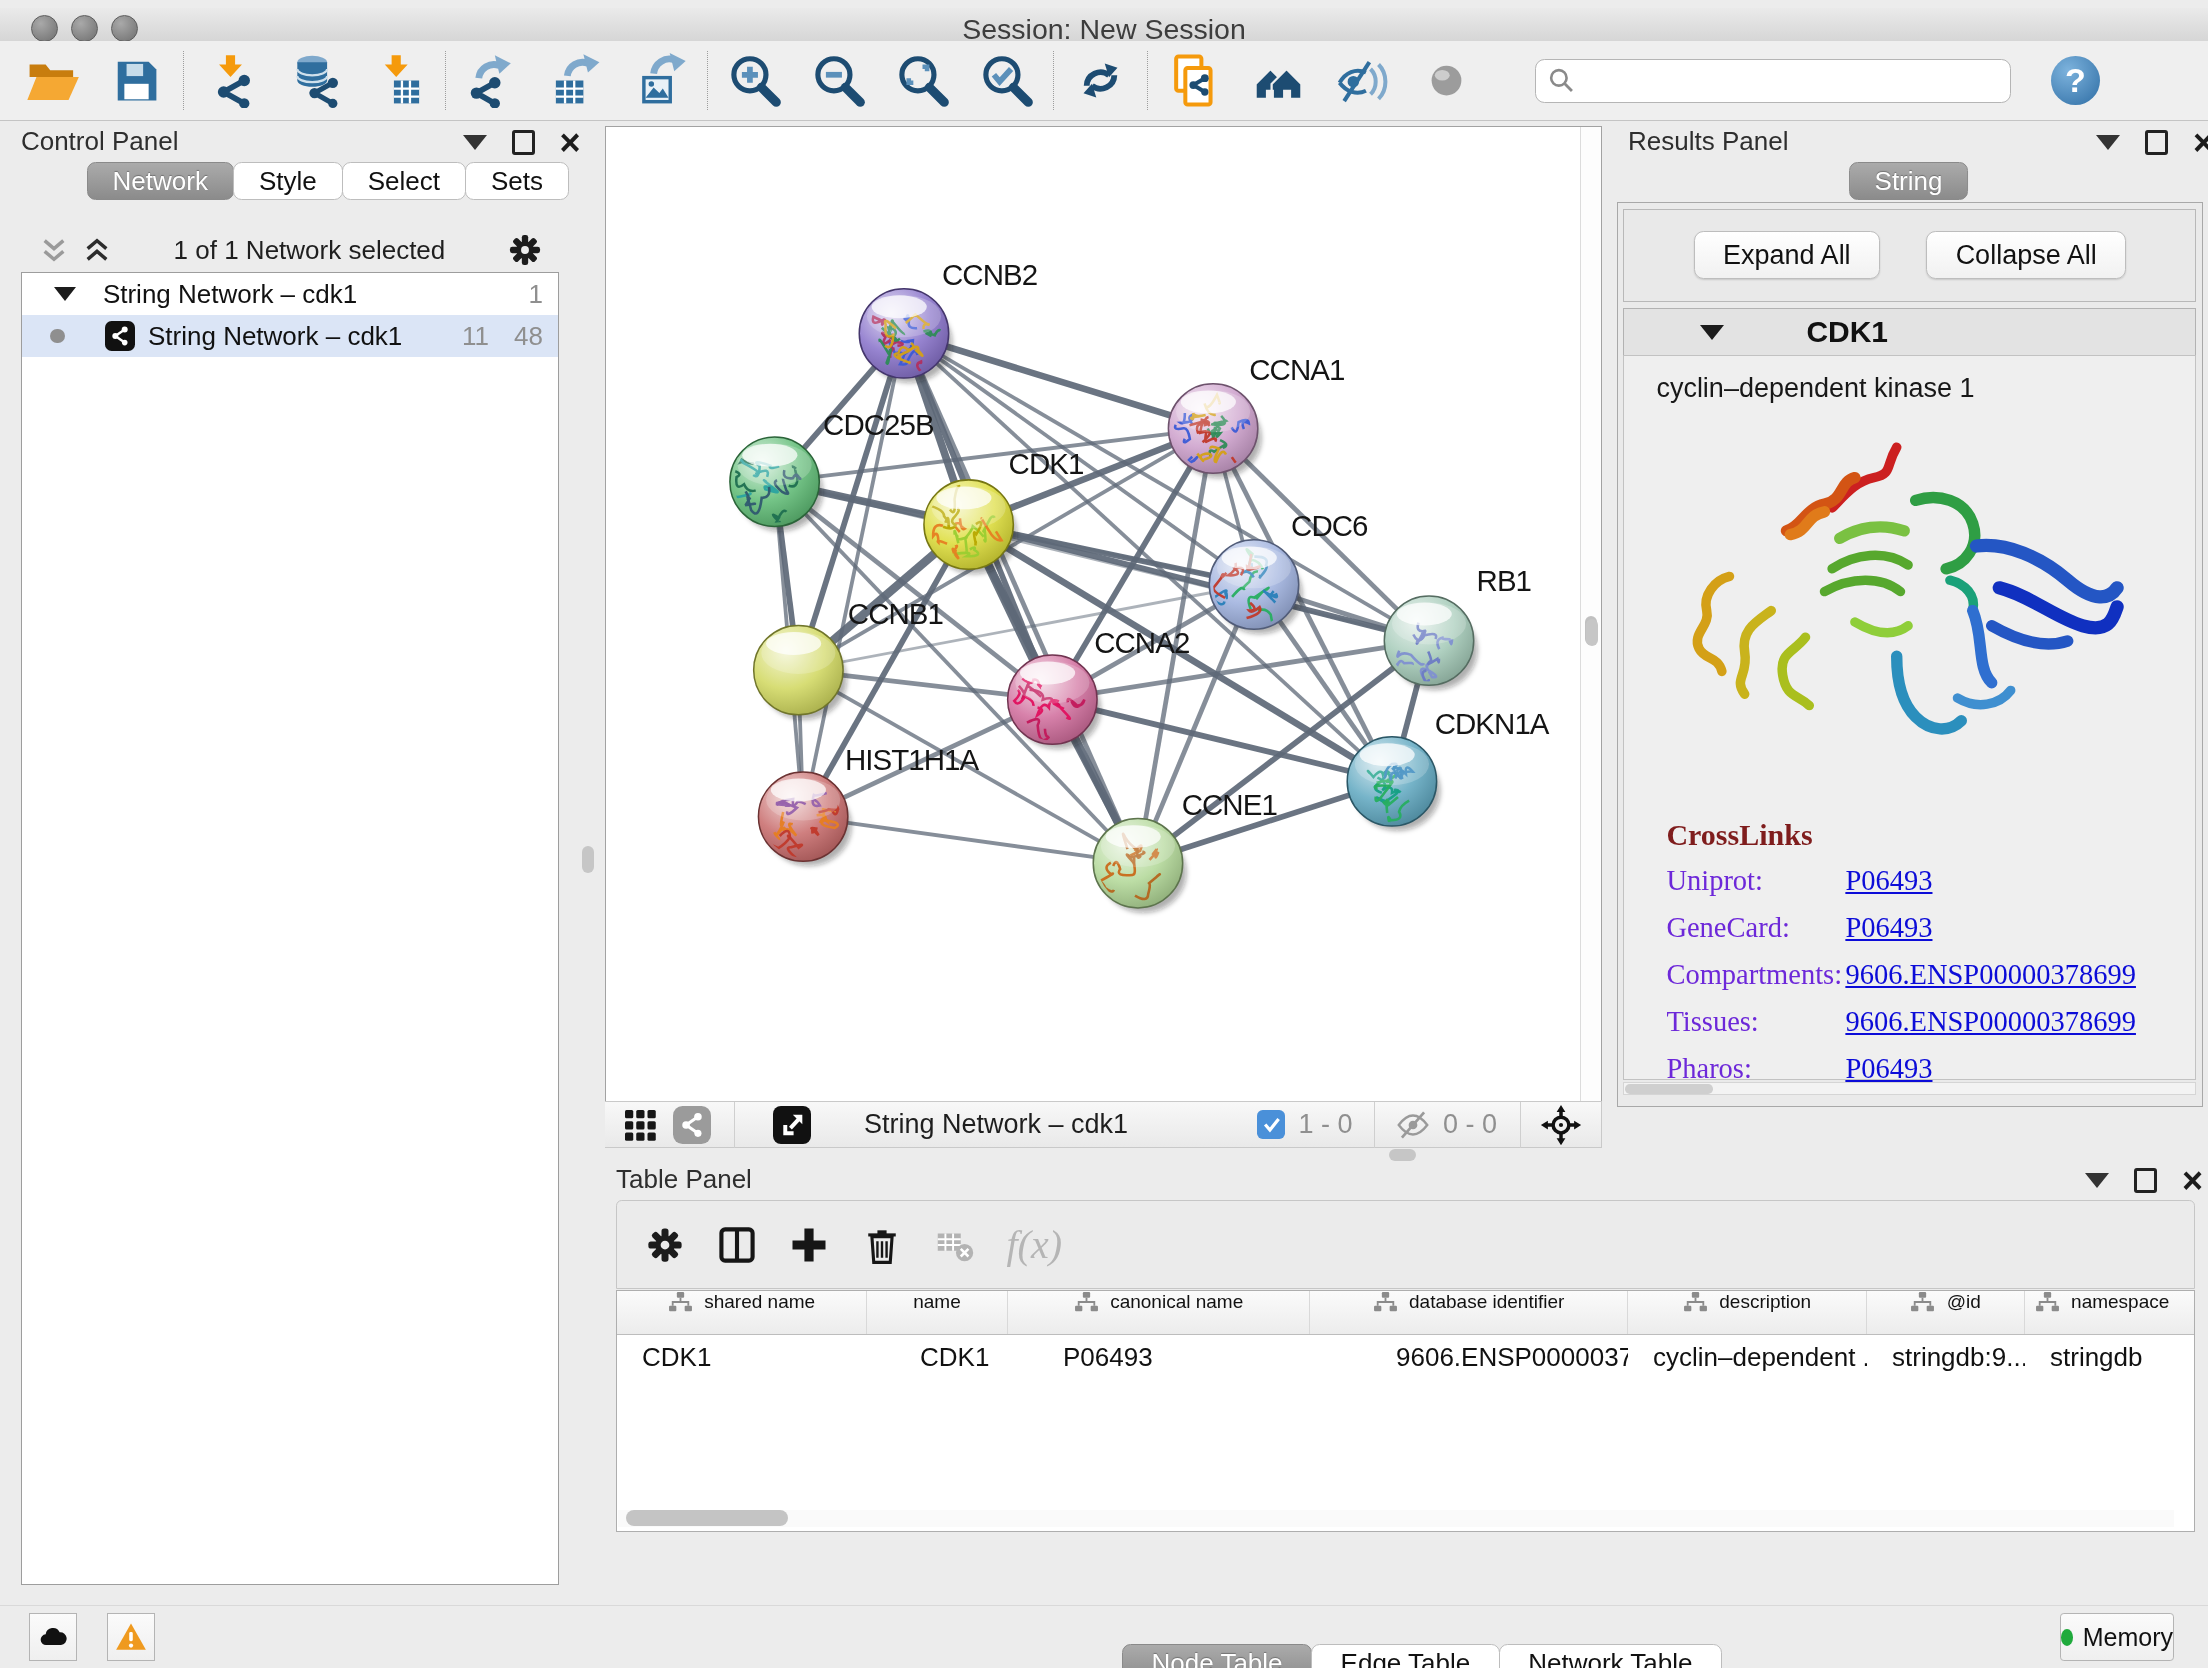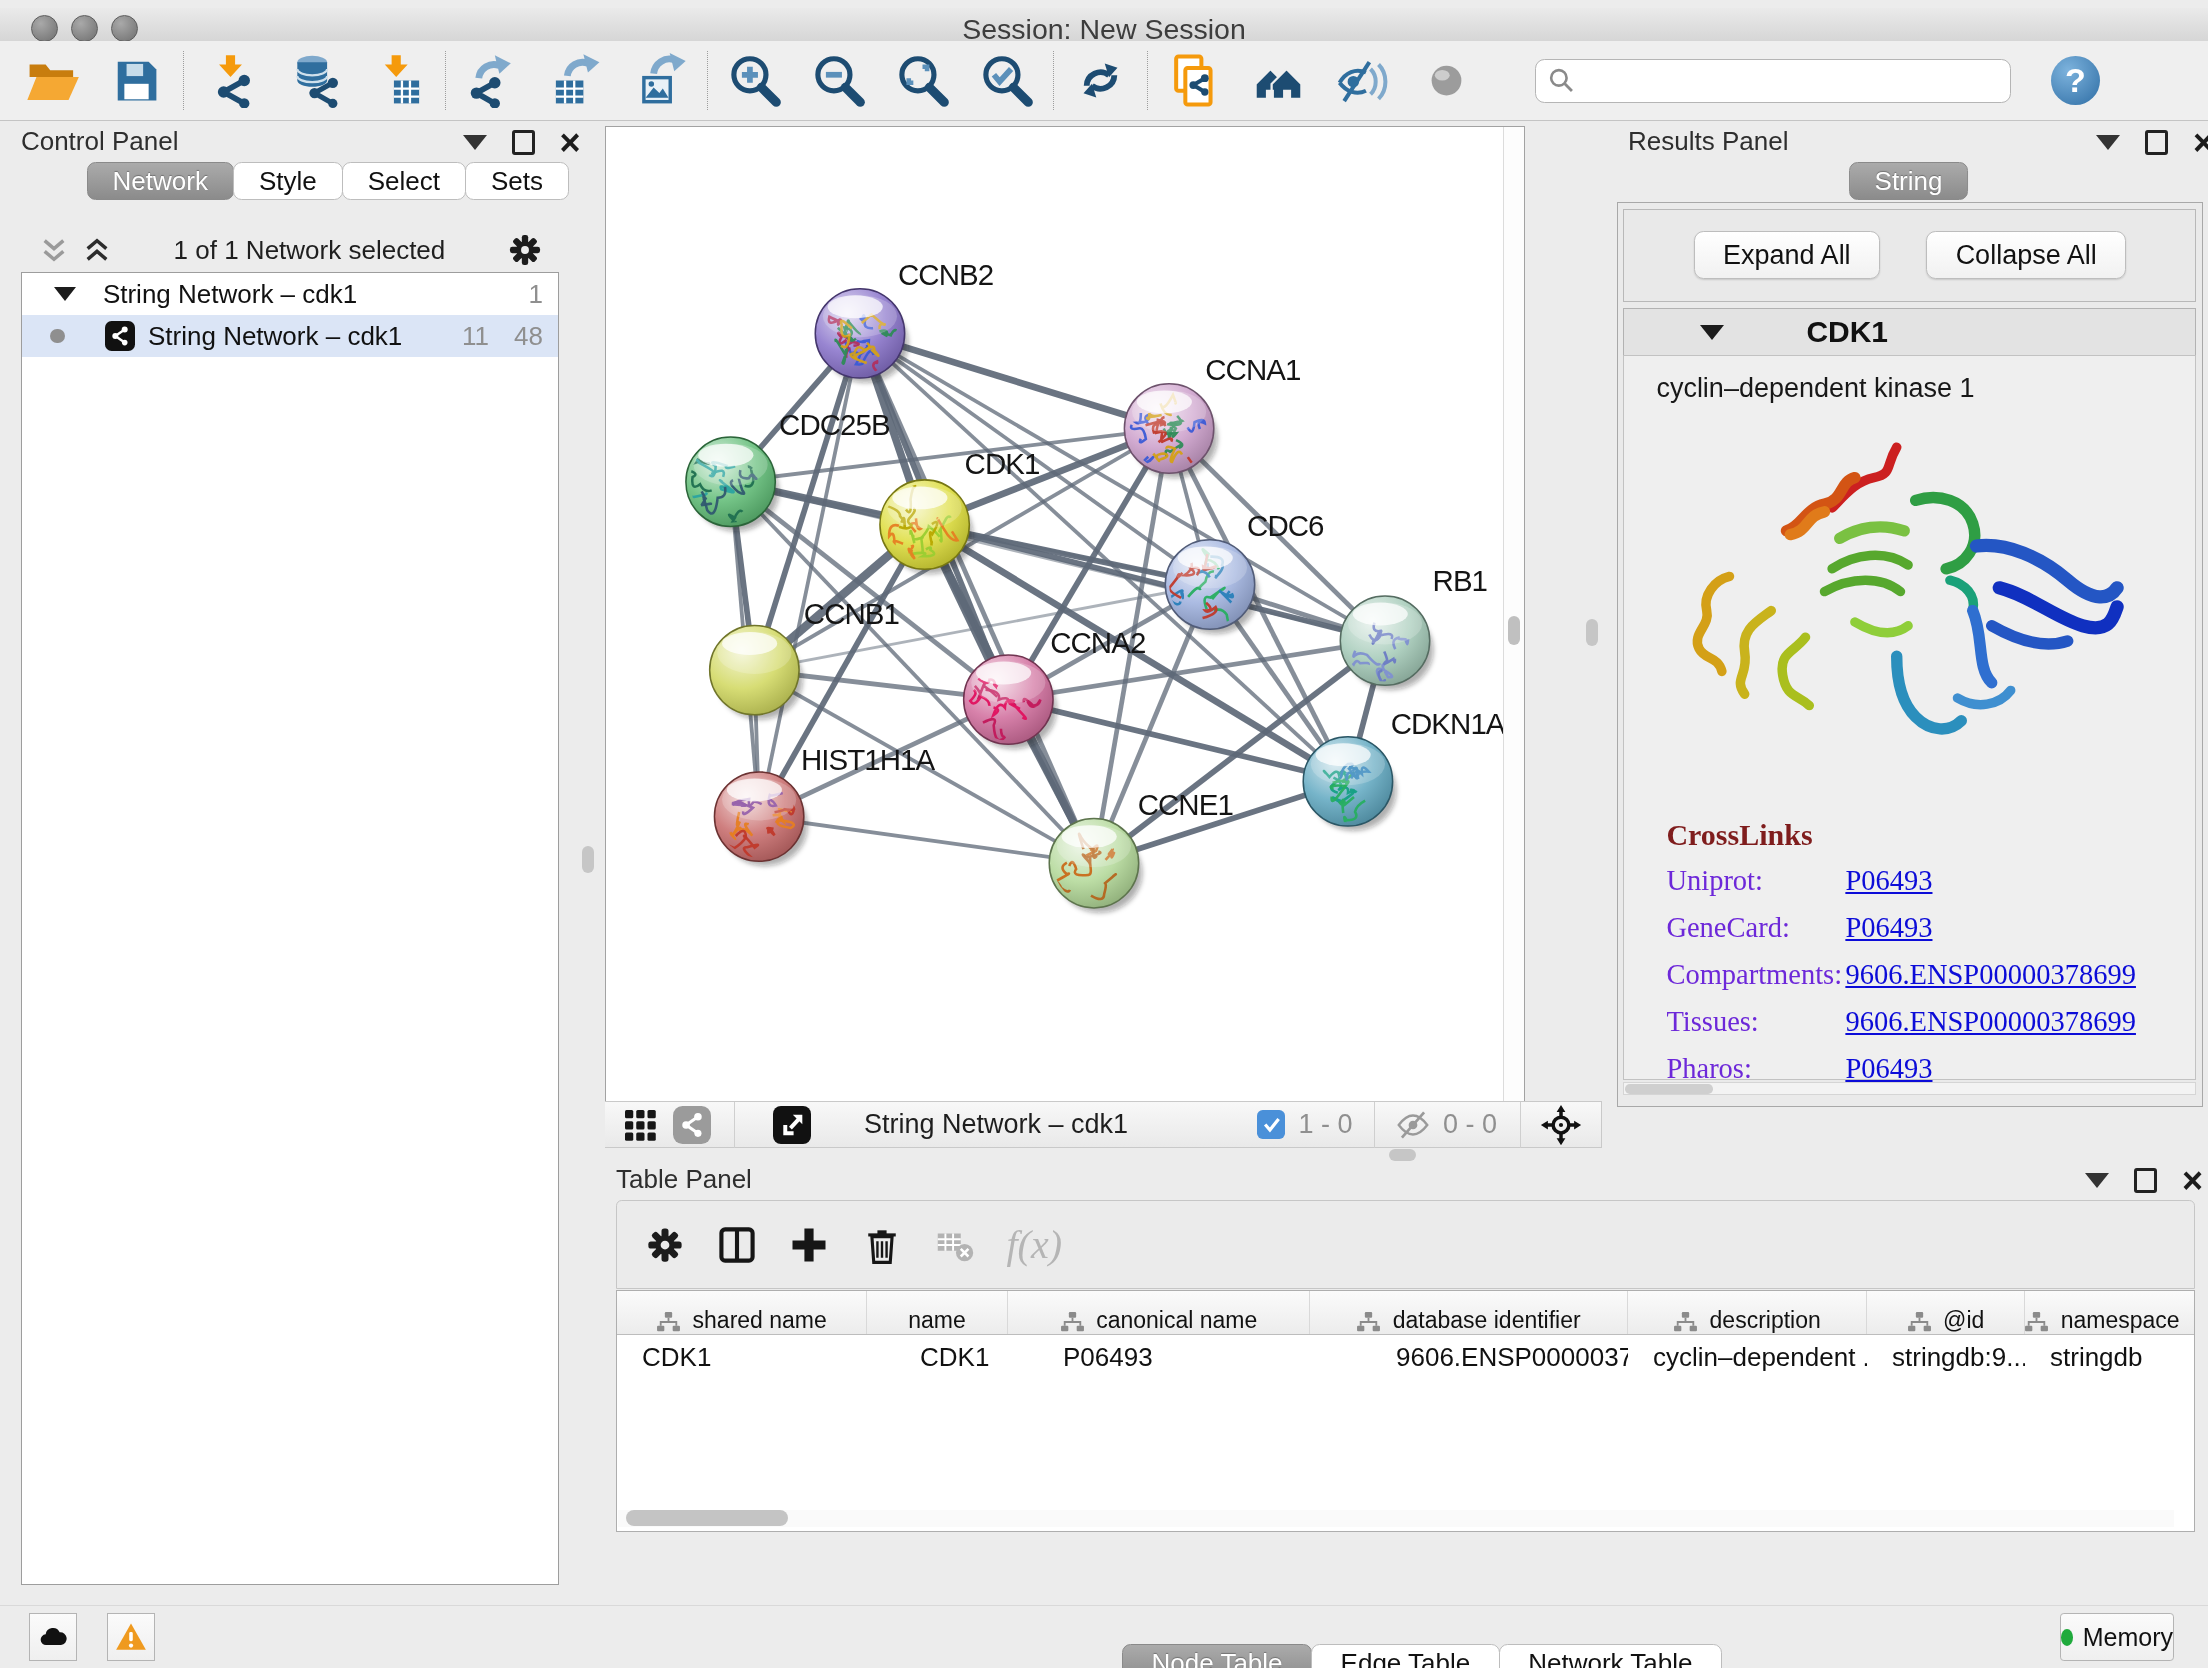--- a/index.html
+++ b/index.html
@@ -48,22 +48,22 @@
   .netbar { position:absolute; left:13.3px; top:103px; width:536px; height:46px;
     display:flex; align-items:center; font-size:26px; color:#1f1f1f; }
   .treebox { position:absolute; left:13.3px; top:148px; width:538px; height:1313px;
     background:#fff; border:1px solid #9d9d9d; }
   .trow { display:flex; align-items:center; height:42px; font-size:26px; color:#111; }
   .trow .cnt { color:#8f8f8f; }
   .trow.sel { background:#dbe5f6; }
   .dot { width:14.3px; height:14.3px; border-radius:50%; background:#8f8f8f; }
 
   
-  .netcanvas { position:absolute; left:605px; top:126px; width:920px; height:976px;
-    background:#fff; border:1px solid #a2a2a2; }
+  .netcanvas { position:absolute; left:605px; top:126px; width:997px; height:976px;
+    background:#fff; border:1px solid #a2a2a2;padding-left:44px; }
   .vscrollstrip { position:absolute; right:0; top:0; width:21px; height:100%;
     border-left:1px solid #dcdcdc; background:#fdfdfd; }
   .vthumb { position:absolute; left:3.8px; top:489px; width:12.4px; height:28.5px; border-radius:6.7px; background:#c0c0c0; }
   .netfooter { position:absolute; left:605px; top:1101px; width:997px; height:47px;
     background:linear-gradient(#f8f8f8,#e9e9e9); border:1px solid #c9c9c9; border-left:none;
     display:flex; align-items:center; }
   .nf-sep { width:0; height:46px; border-left:1px solid #cfcfcf; flex:none; }
   .nf-title { font-size:27px; color:#1e1e1e; }
   .nf-count { font-size:27px; color:#8f8f8f; }
   .chk { width:28.5px; height:28.5px; border-radius:5.7px; background:#4a90d9; display:flex;
@@ -99,22 +99,22 @@
 
   
   .tpanel-head { position:absolute; left:616px; top:1164px; font-size:26px; color:#2e2e2e; }
   .ttoolbar { position:absolute; left:616px; top:1200px; width:1579px; height:89px;
     background:#ebebeb; border:1px solid #c6c6c6; border-radius:5.7px 5.7px 0 0;
     display:flex; align-items:center; gap:28.5px; padding-left:27px; }
   .tbl { position:absolute; left:616px; top:1290px; width:1579px; height:242px;
     background:#fff; border:1px solid #aeaeae; }
   .tbl-head { display:flex; height:44px; background:linear-gradient(#fbfbfb,#ececec);
     border-bottom:1px solid #bdbdbd; }
-  .tbl-col { display:flex; align-items:flex-end; justify-content:center; gap:11.4px;
-    font-size:23px; color:#111; border-right:1px solid #d9d9d9; overflow:hidden; white-space:nowrap; flex:none; }
+  .tbl-col { display:flex; align-items:flex-start; justify-content:center; gap:11.4px;
+    font-size:19px; color:#111; border-right:1px solid #d9d9d9; overflow:hidden; white-space:nowrap; flex:none; }
   .tbl-row { display:flex; height:44px; align-items:center; }
   .tbl-cell { font-size:26px; color:#111; padding-left:25px; overflow:hidden; white-space:nowrap; flex:none; }
   .hscroll { position:absolute; left:1px; bottom:3.8px; width:1556px; height:17px; background:#fafafa; }
   .hscroll .th { position:absolute; left:7.6px; top:0; width:162px; height:16px; background:#c4c4c4; border-radius:8.6px; }
   .tbl-tabs { position:absolute; left:1123px; top:1644px; display:flex; }
 
   
   .statusline { position:absolute; left:0; top:1605px; width:2208px; border-top:1.9px solid #d9d9d9; }
   .sbtn { position:absolute; top:1613px; height:48px; background:linear-gradient(#fbfbfb,#efefef);
     border:1.9px solid #b4b4b4; display:flex; align-items:center; justify-content:center; }

